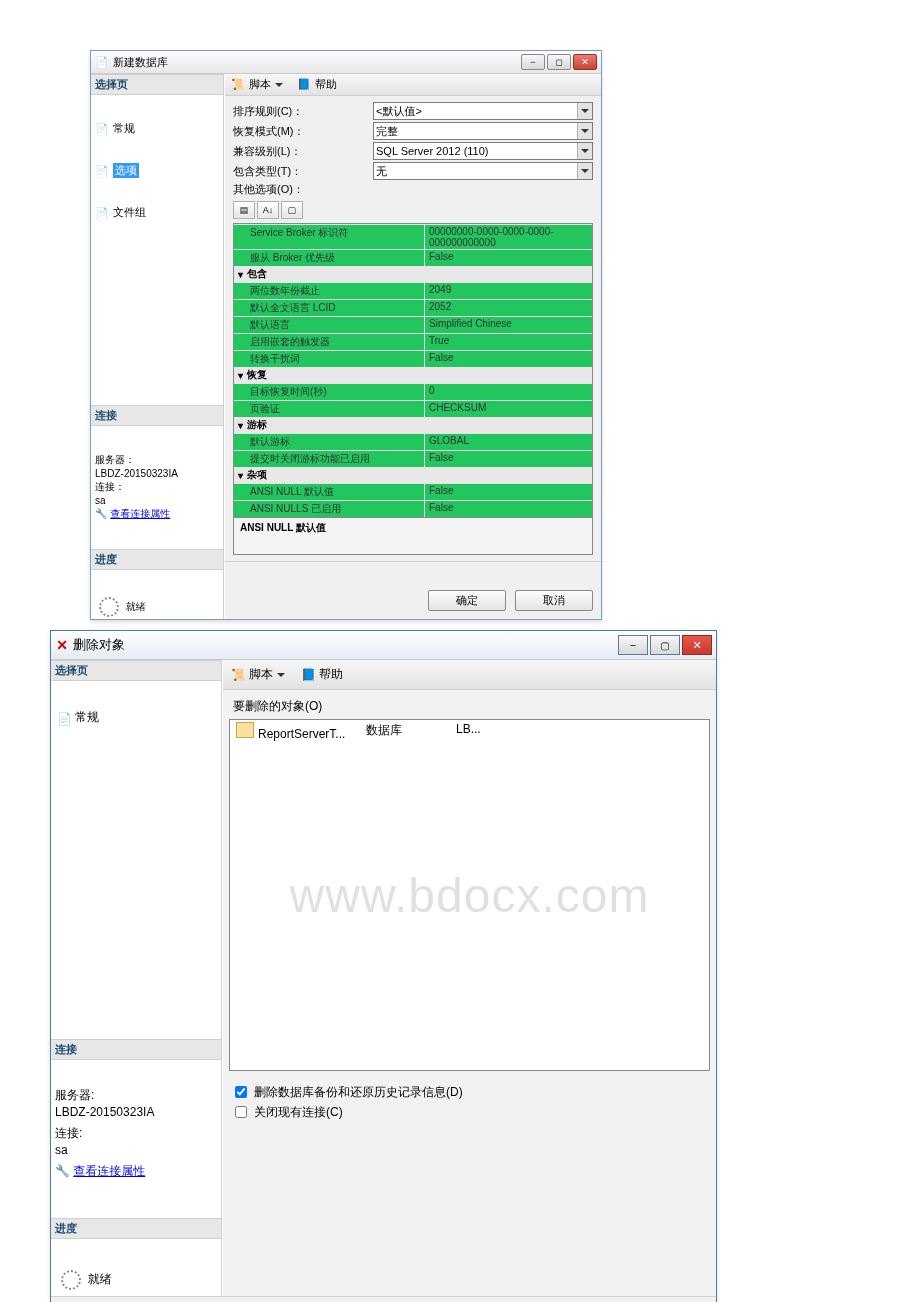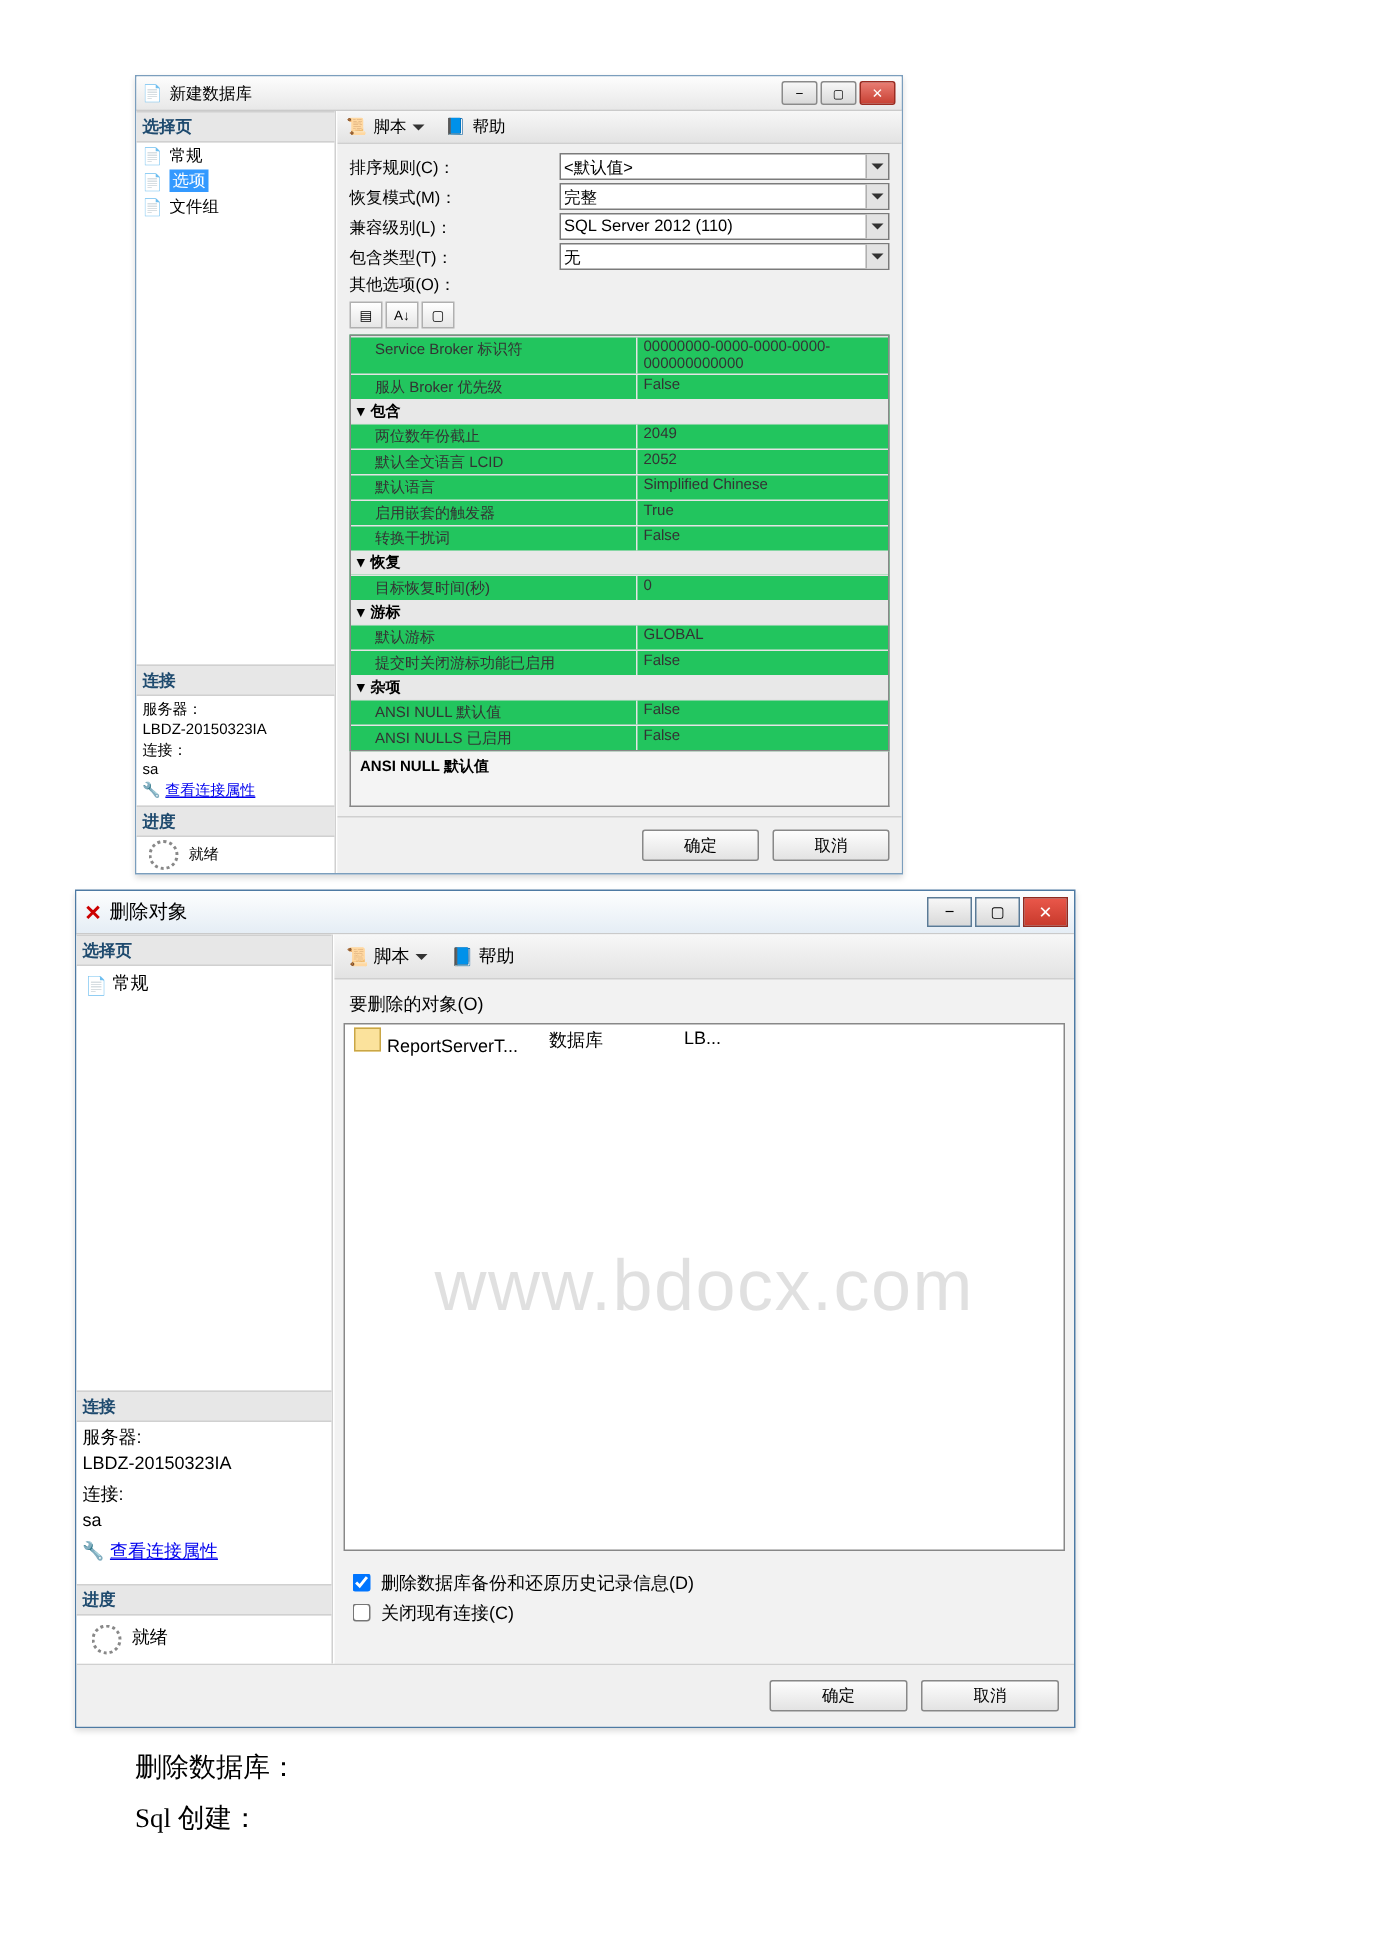--- a/index.html
+++ b/index.html
@@ -5,21 +5,21 @@
 body { margin: 0; padding: 0; background: #fff; font-family: "Microsoft YaHei", SimSun, sans-serif; font-size: 11px; width: 920px; }
 .page { padding: 50px; }
 .win { border: 1px solid #7b9ebd; background: #fff; margin-bottom: 10px; box-shadow: 0 2px 4px rgba(0,0,0,0.15); }
 .titlebar { background: linear-gradient(#fdfdfd,#e8e8e8); height: 22px; display: flex; align-items: center; padding: 0 4px; border-bottom: 1px solid #cacaca; }
 .titlebar .ticon { width: 14px; height: 14px; margin-right: 4px; display:inline-flex; align-items:center; justify-content:center; }
 .titlebar .ttext { flex: 1; font-size: 11px; }
 .winbtns { display: flex; gap: 2px; }
 .winbtn { width: 22px; height: 14px; border: 1px solid #8a8a8a; background: linear-gradient(#f7f7f7,#d9d9d9); display:flex; align-items:center; justify-content:center; border-radius:2px; }
 .winbtn.close { background: linear-gradient(#e97d73,#c84134); border-color:#9a2c22; }
 .winbody { display: flex; }
-.leftpane { width: 132px; background: #fff; border-right: 1px solid #d0d0d0; display:flex; flex-direction:column; }
+.leftpane { width: 132px; background: #fff; border-right: 1px solid #d0d0d0; display:flex; flex-direction:column;gap:25px; }
 .rightpane { flex: 1; background: #f0f0f0; border-left: 1px solid #fff; }
 .section-hd2 { background: #e7e7e7; color: #1e4a6e; padding: 2px 4px; font-size:11px; font-weight:bold; border-bottom:1px solid #d0d0d0; border-top:1px solid #d0d0d0; }
 .selitem { display:flex; align-items:center; padding:1px 4px; font-size:11px; gap:4px; }
 .selitem.sel span.lab { background:#3399ff; color:#fff; padding:0 2px; }
 .selitem .picon { width:14px; height:12px; display:inline-block; }
 .linkblue { color:#0000ee; text-decoration:underline; cursor:pointer; }
 .connblk { padding: 2px 4px; font-size:10px; }
 .connblk .cl { margin-bottom:1px; }
 .spinner { width:16px; height:16px; border:2px dotted #888; border-radius:50%; display:inline-block; vertical-align:middle; margin:0 4px; }
 .right-toolbar { background: linear-gradient(#f7f7f7,#e3e3e3); padding:3px 6px; display:flex; align-items:center; gap:4px; border-bottom:1px solid #cfcfcf; font-size:11px; }
@@ -32,21 +32,21 @@
 .combo .arrow { position:absolute; right:0; top:0; width:14px; height:100%; background:#e3e3e3; border-left:1px solid #b0b0b0; display:flex; align-items:center; justify-content:center; }
 .tinytb { display:flex; gap:2px; margin:4px 0; }
 .tinytb .tbtn { width:20px; height:16px; border:1px solid #b0b0b0; background:linear-gradient(#fff,#e6e6e6); display:flex; align-items:center; justify-content:center; font-size:9px; }
 .propgrid { background:#22c55e; border:1px solid #888; font-size:10px; }
 .propgrid .pgrp { background:#e8e8e8; padding:1px 4px; font-weight:bold; display:flex; align-items:center; gap:4px; }
 .propgrid .prow { display:flex; border-top:1px solid #e4e4e4; }
 .propgrid .pname { width:170px; padding:1px 4px 1px 16px; border-right:1px solid #e4e4e4; color:#333; }
 .propgrid .pval { flex:1; padding:1px 4px; color:#333; }
 .desc-area { background:#f4f4f4; border:1px solid #888; border-top:none; padding:3px 6px; height:30px; font-size:10px; font-weight:bold; }
 .footer { padding:8px; text-align:right; background:#f0f0f0; border-top:1px solid #d0d0d0; }
-.footer .btn { display:inline-block; min-width:56px; text-align:center; padding:2px 10px; border:1px solid #888; background:linear-gradient(#fdfdfd,#e3e3e3); border-radius:2px; margin-left:6px; font-size:11px; }
+.footer .btn { display:inline-block; min-width:56px; text-align:center; padding:2px 10px; border:1px solid #888; background:linear-gradient(#fdfdfd,#e3e3e3); border-radius:2px; margin-left:6px; font-size:11px;margin-top:20px; }
 .caption-text { font-family: SimSun, serif; font-size:18px; padding: 4px 0 6px 40px; }
 
 .win2 { border:1px solid #4e7aa3; margin-bottom:8px; }
 .win2 .titlebar { background:linear-gradient(#fdfefe,#e5edf5); height:28px; }
 .win2 .ttext { font-size:13px; }
 .win2 .winbtn { width:28px; height:18px; border-radius:0; border:1px solid #5a7a96; }
 .win2 .winbtn.close { background:linear-gradient(#e9574a,#c83a2c); border-color:#8f2a20; color:#fff; }
 .win2 .leftpane { width:170px; }
 .win2 .rightpane { background:#f2f2f2; }
 .selectpages2 .selitem { padding:3px 6px; font-size:12px; }
@@ -217,20 +217,24 @@
                 <div class="pval">False</div>
               </div>
           <div class="pgrp">
                 <span>▾</span>
                 <span>恢复</span>
               </div>
           <div class="prow">
                 <div class="pname">目标恢复时间(秒)</div>
                 <div class="pval">0</div>
               </div>
+          <div class="prow">
+                <div class="pname">页验证</div>
+                <div class="pval">CHECKSUM</div>
+              </div>
           <div class="pgrp">
                 <span>▾</span>
                 <span>游标</span>
               </div>
           <div class="prow">
                 <div class="pname">默认游标</div>
                 <div class="pval">GLOBAL</div>
               </div>
           <div class="prow">
                 <div class="pname">提交时关闭游标功能已启用</div>

